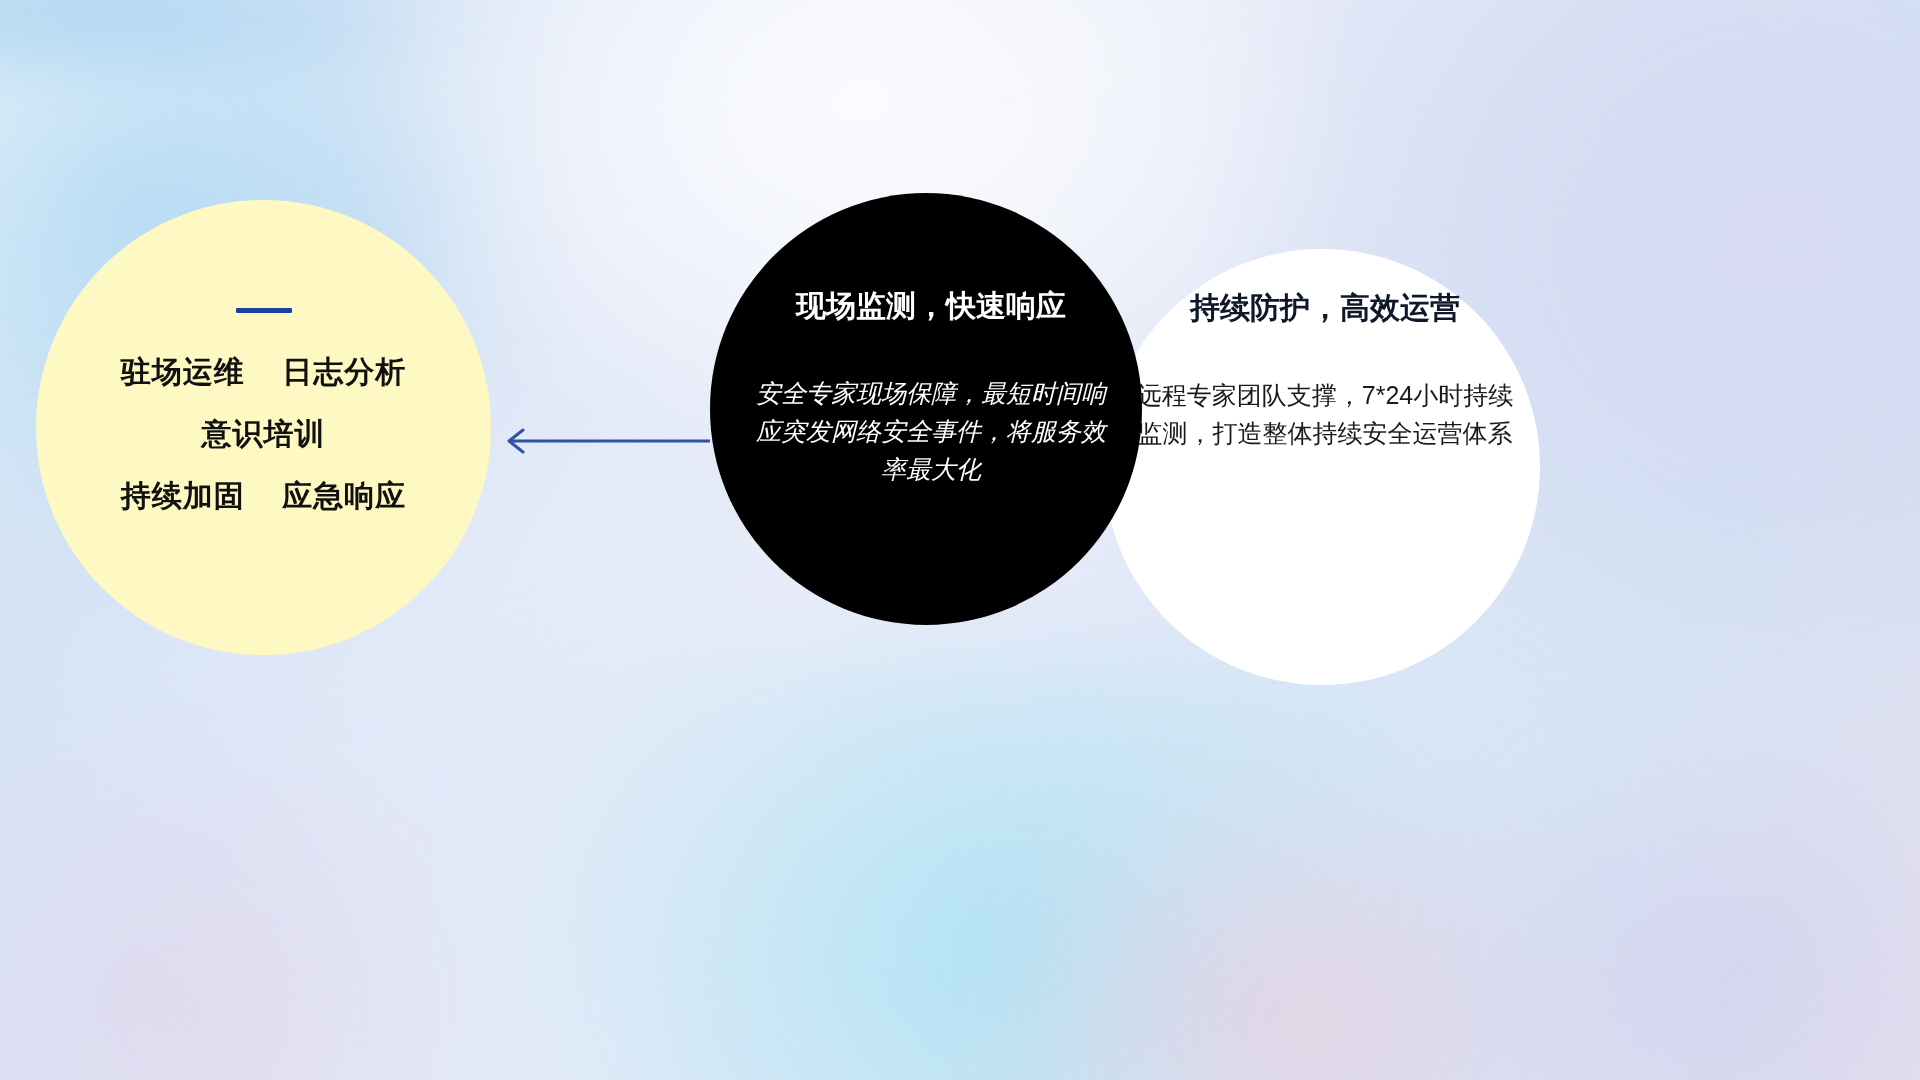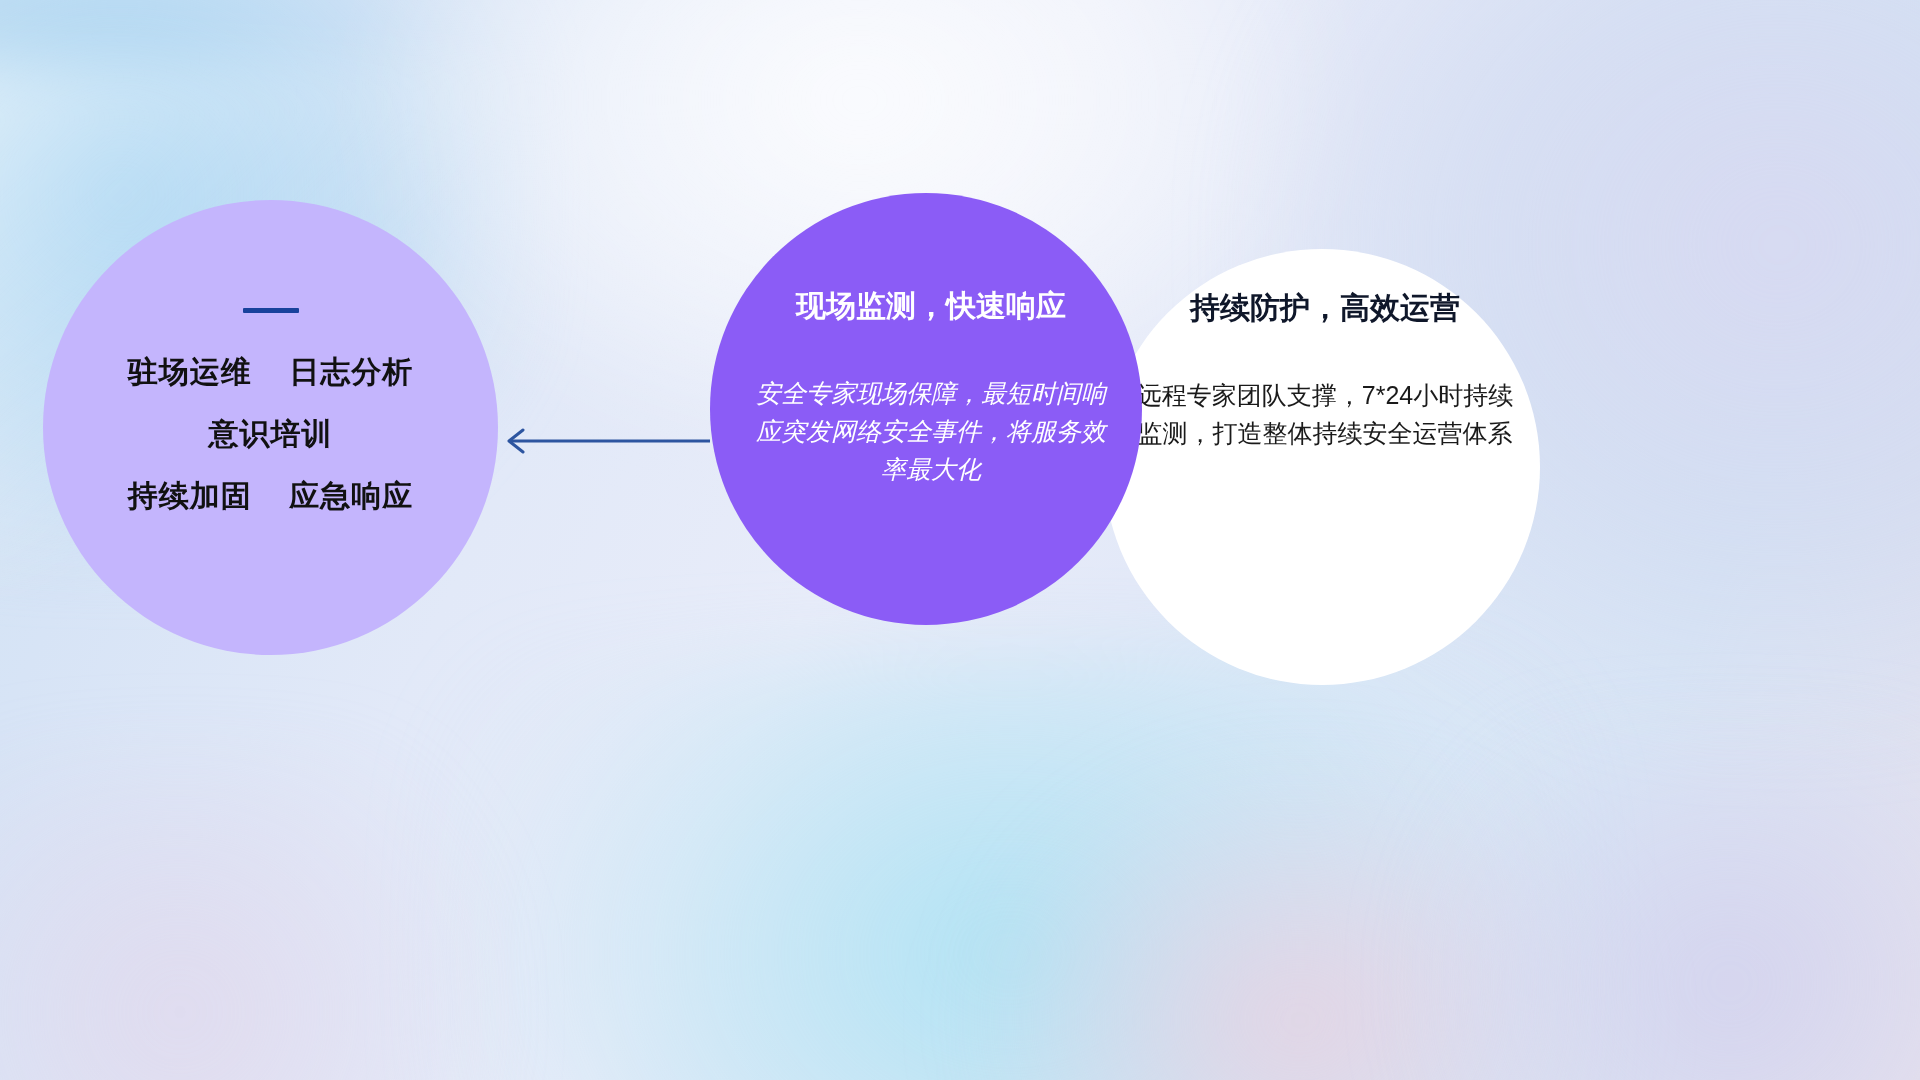--- a/index.html
+++ b/index.html
@@ -135,25 +135,25 @@
   }
 
   
   .circle {
     position: absolute;
     border-radius: 50%;
     box-sizing: border-box;
   }
 
   #circle-left {
-    left: 43px;
+    left: 36px;
     top: 200px;
     width: 455px;
     height: 455px;
-    background: #c4b5fd;
+    background: #fef9c3;
     z-index: 4;
   }
   #circle-left .inner {
     position: absolute;
     left: 0;
     right: 0;
     top: 108px;
     text-align: center;
   }
   .dash-divider {
@@ -172,21 +172,21 @@
     margin-bottom: 32px;
     white-space: pre;
   }
   .left-line:last-child { margin-bottom: 0; }
 
   #circle-mid {
     left: 710px;
     top: 193px;
     width: 432px;
     height: 432px;
-    background: #8b5cf6;
+    background: #000000;
     z-index: 6;
   }
   #circle-mid .inner {
     position: absolute;
     left: 26px;
     right: 16px;
     top: 96px;
     text-align: center;
   }
   .mid-title {

